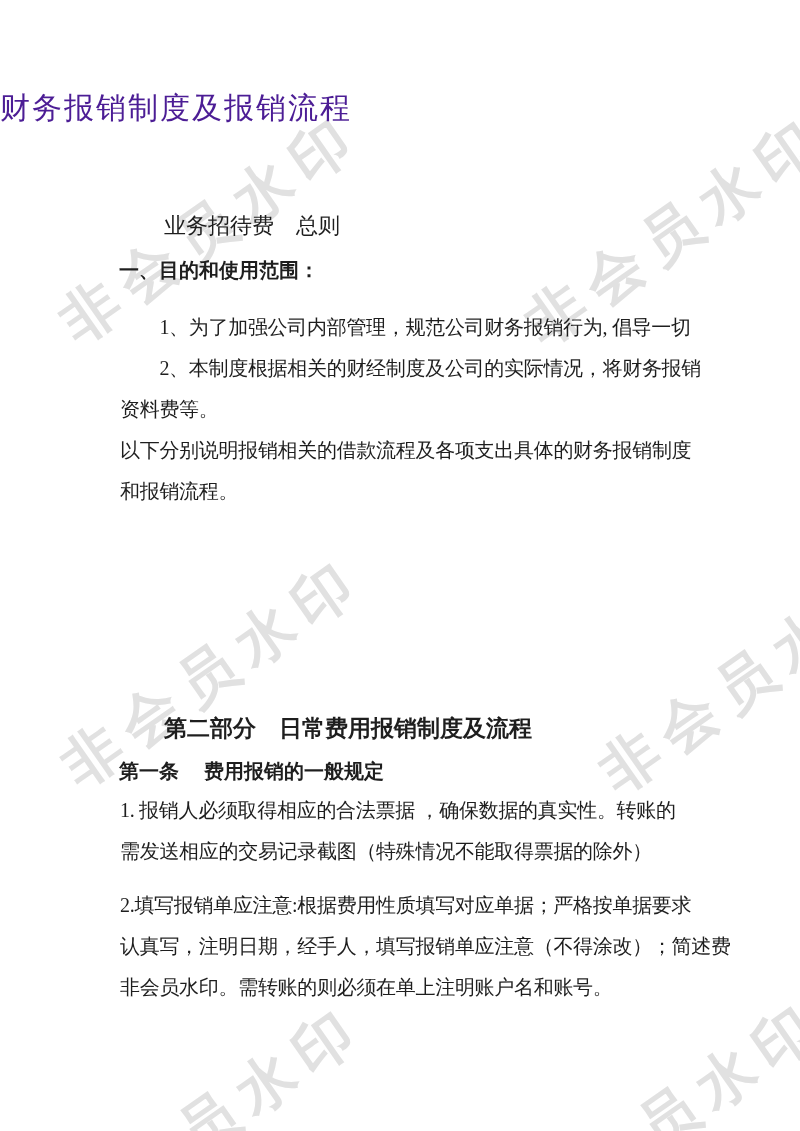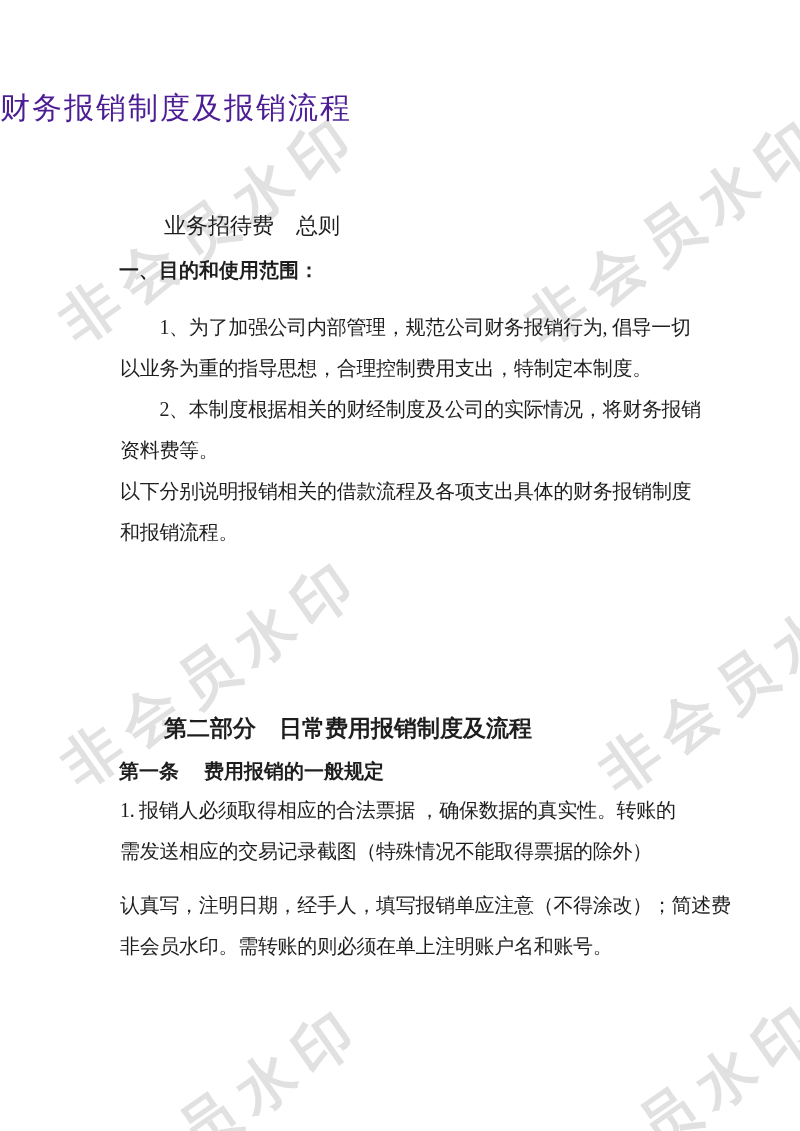--- a/index.html
+++ b/index.html
@@ -95,34 +95,34 @@
 
   <div class="content">
     <h1 class="doc-title">财务报销制度及报销流程</h1>
 
     <div class="part1-heading">业务招待费　总则</div>
 
     <div class="part1-subheading">一、目的和使用范围：</div>
 
     <div class="body-block block-part1">
         <div class="line">　　1、为了加强公司内部管理，规范公司财务报销行为, 倡导一切</div>
-        <div class="line">以业务为重的指导思想，合理控制费用支出，特制定本制度。</div>
         <div class="line">　　2、本制度根据相关的财经制度及公司的实际情况，将财务报销</div>
         <div class="line">资料费等。</div>
         <div class="line">以下分别说明报销相关的借款流程及各项支出具体的财务报销制度</div>
         <div class="line">和报销流程。</div>
       </div>
 
     <div class="part2-heading">第二部分　日常费用报销制度及流程</div>
 
     <div class="article-heading">第一条　 费用报销的一般规定</div>
 
     <div class="body-block block-para1">
         <div class="line">1. 报销人必须取得相应的合法票据 ，确保数据的真实性。转账的</div>
         <div class="line">需发送相应的交易记录截图（特殊情况不能取得票据的除外）</div>
       </div>
 
     <div class="body-block block-para2">
+        <div class="line">2.填写报销单应注意:根据费用性质填写对应单据；严格按单据要求</div>
         <div class="line">认真写，注明日期，经手人，填写报销单应注意（不得涂改）；简述费</div>
         <div class="line">非会员水印。需转账的则必须在单上注明账户名和账号。</div>
       </div>
   </div>
 </div>
 
 </body></html>

